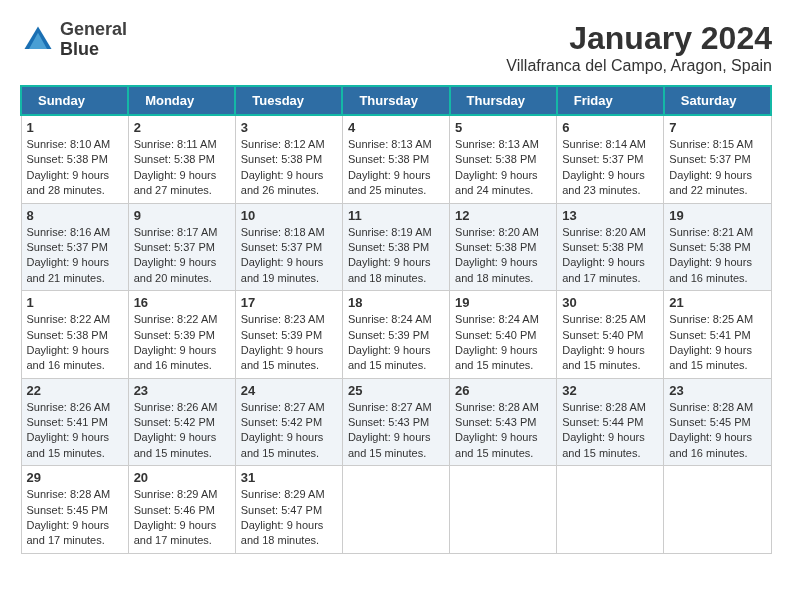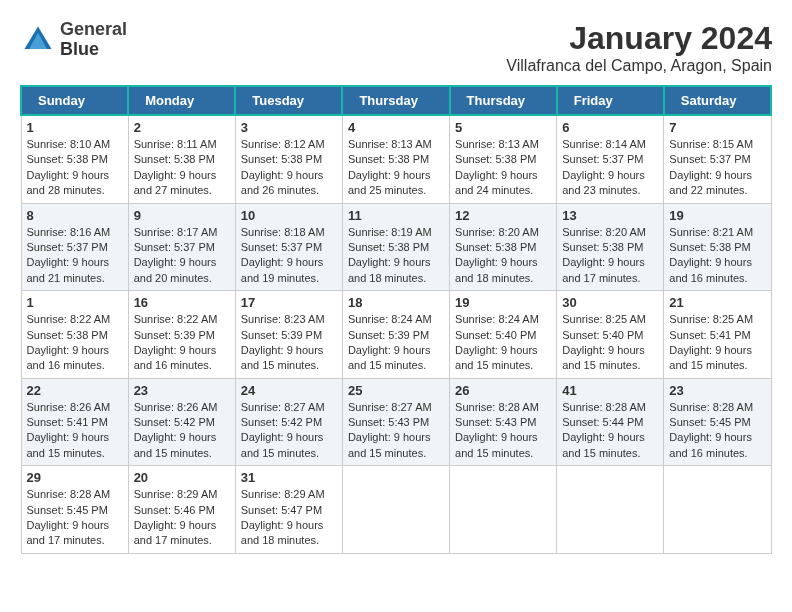--- a/index.html
+++ b/index.html
@@ -226,21 +226,21 @@
         </td>
         <td>
           <span class="day-number">25</span>
           <div class="day-info">Sunrise: 8:27 AM<br>Sunset: 5:43 PM<br>Daylight: 9 hours and 15 minutes.</div>
         </td>
         <td>
           <span class="day-number">26</span>
           <div class="day-info">Sunrise: 8:28 AM<br>Sunset: 5:43 PM<br>Daylight: 9 hours and 15 minutes.</div>
         </td>
         <td>
-          <span class="day-number">41</span>
+          <span class="day-number">32</span>
           <div class="day-info">Sunrise: 8:28 AM<br>Sunset: 5:44 PM<br>Daylight: 9 hours and 15 minutes.</div>
         </td>
         <td>
           <span class="day-number">23</span>
           <div class="day-info">Sunrise: 8:28 AM<br>Sunset: 5:45 PM<br>Daylight: 9 hours and 16 minutes.</div>
         </td>
       </tr>
       <tr>
         <td>
           <span class="day-number">29</span>

